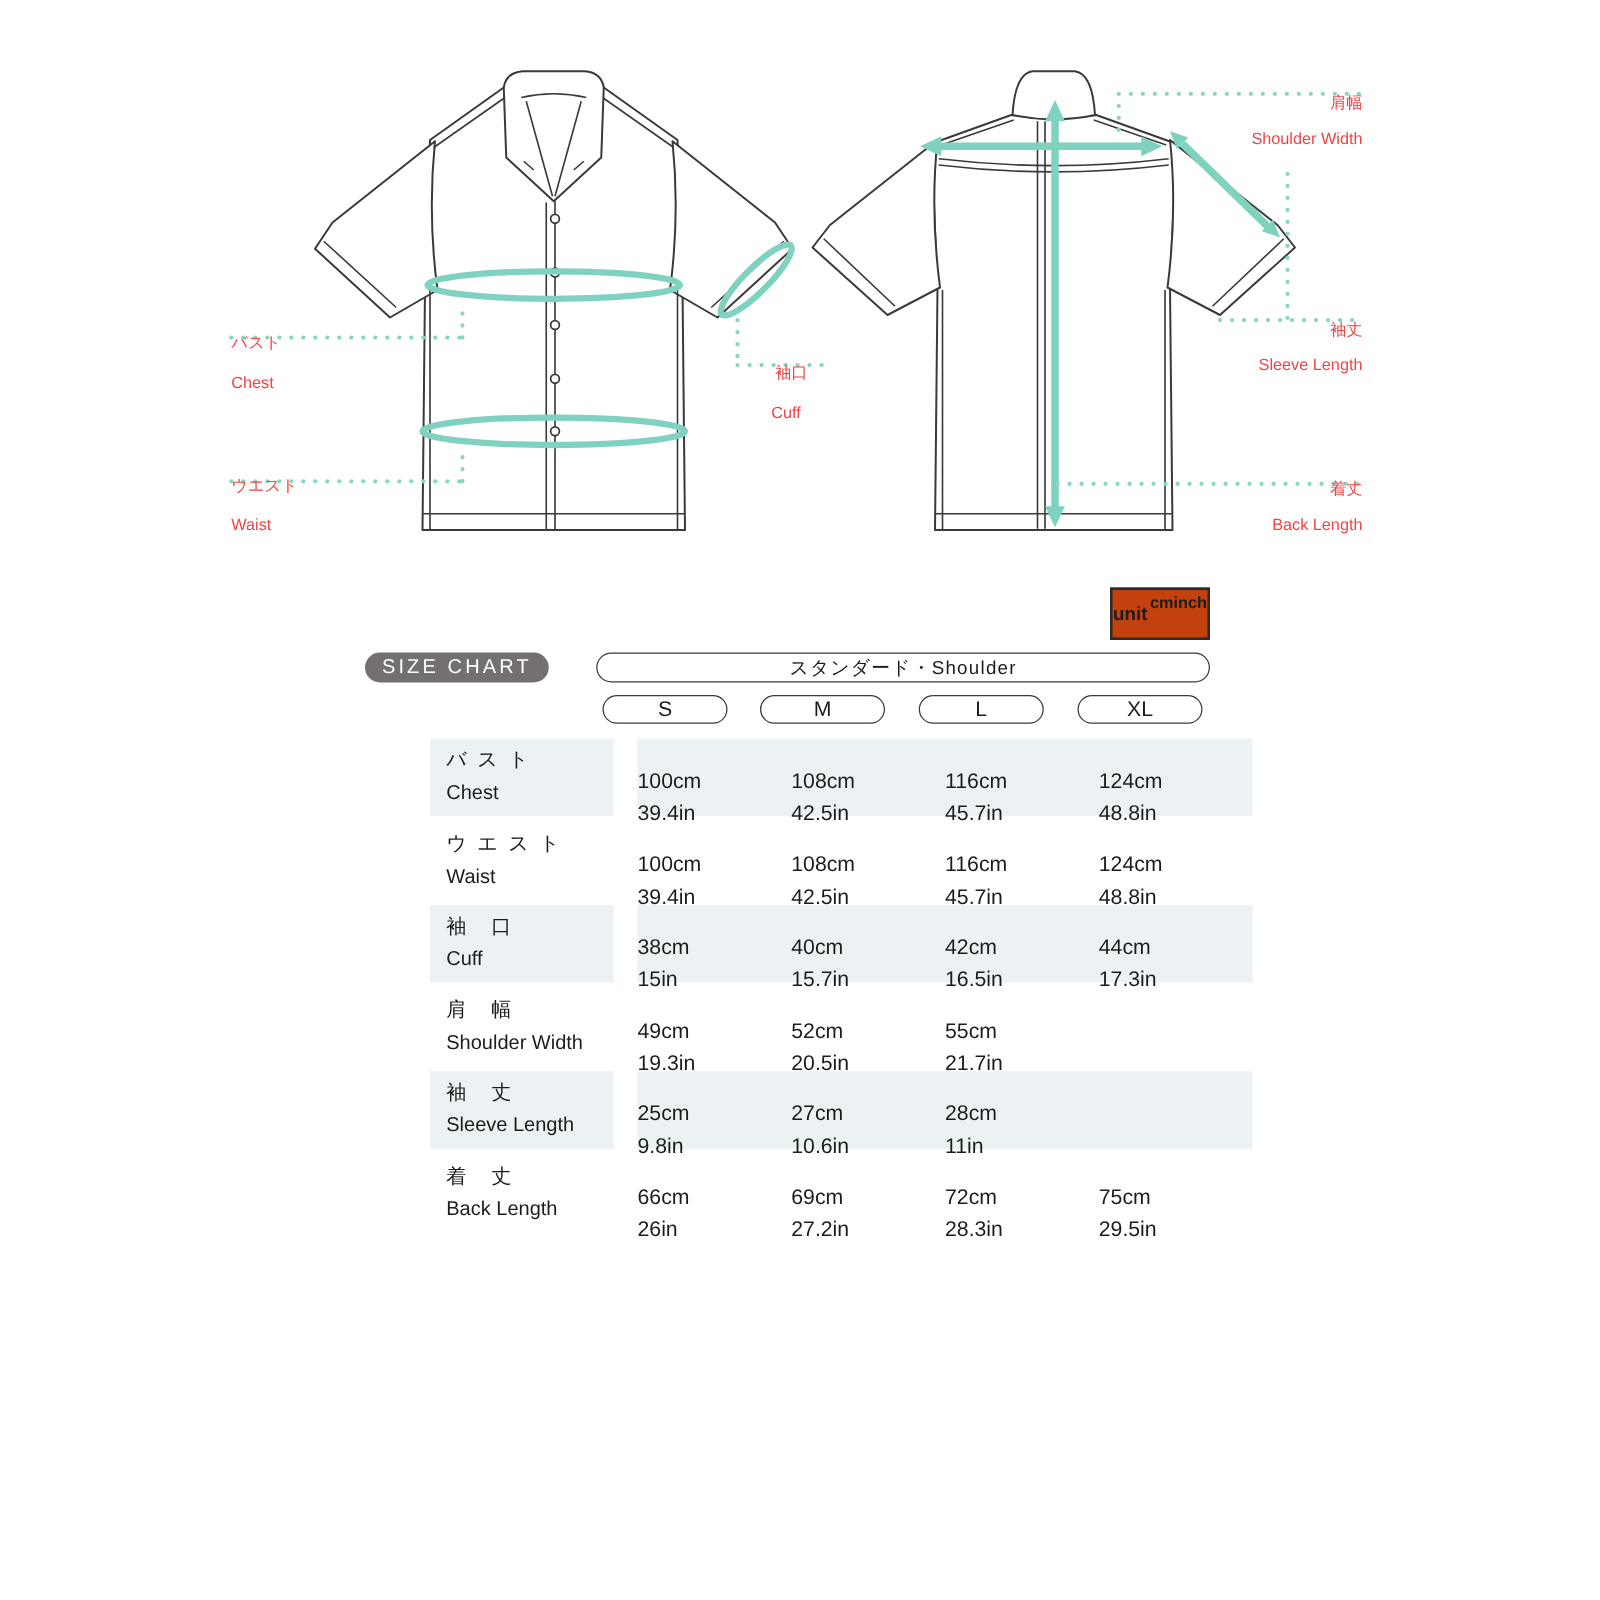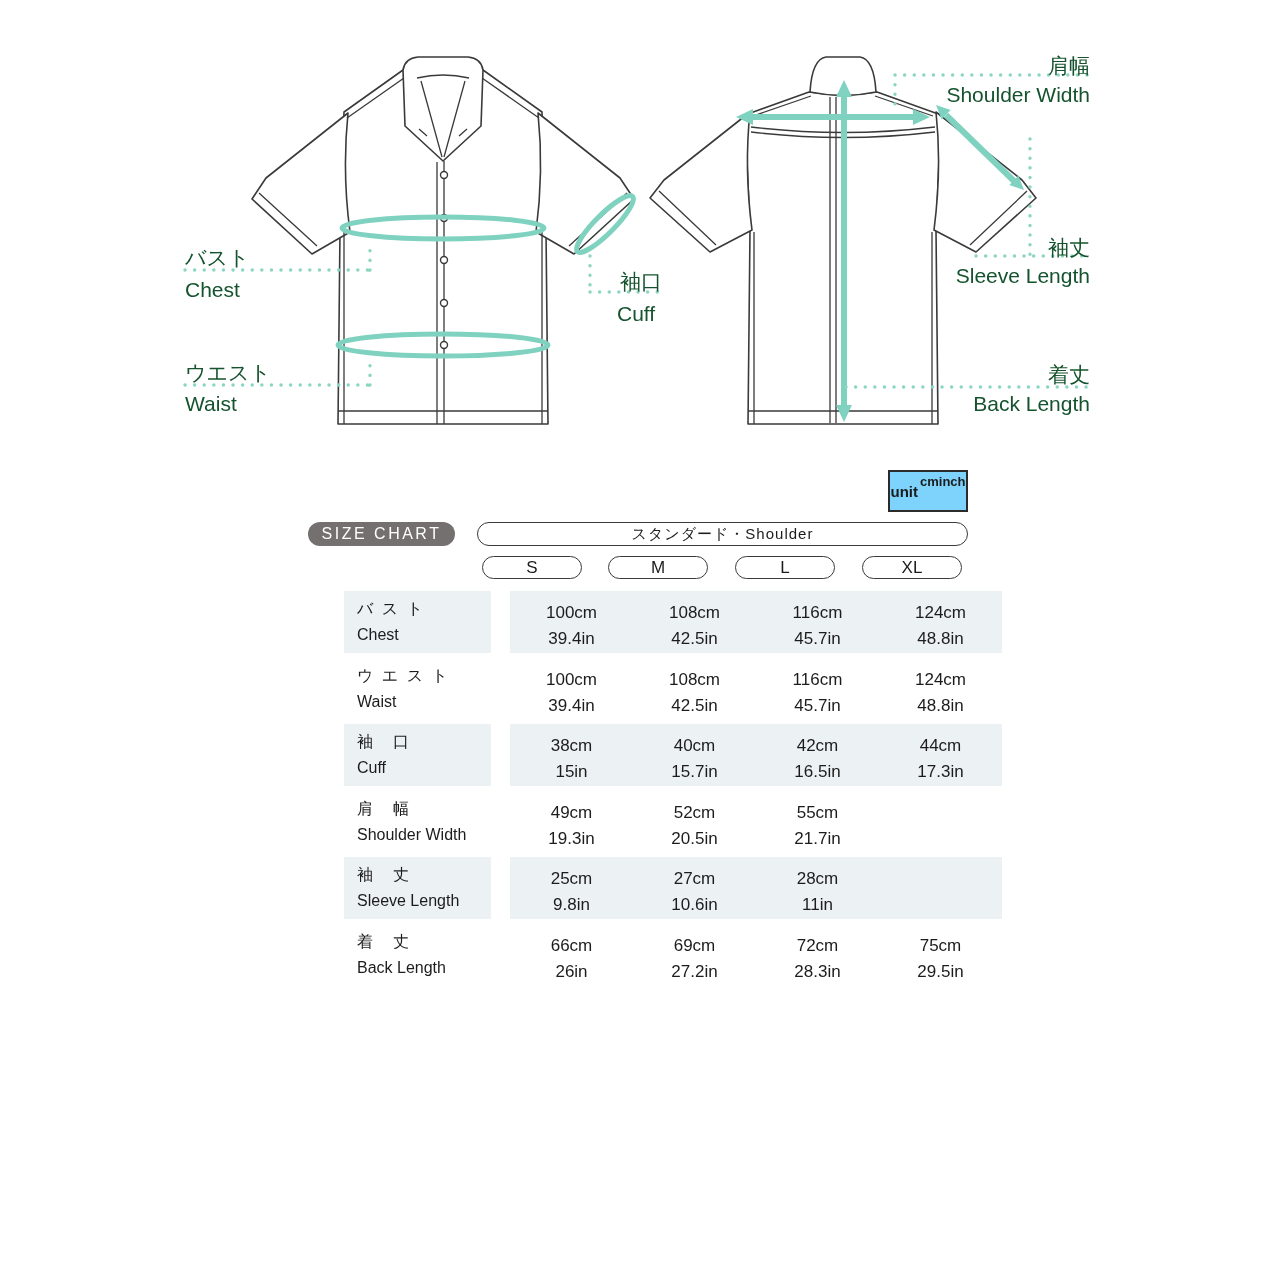--- a/index.html
+++ b/index.html
@@ -3,34 +3,34 @@
 <meta charset="utf-8">
 <style>
   html,body{margin:0;padding:0;background:#ffffff;}
   .canvas{
     position:relative;width:1280px;height:1280px;background:#ffffff;overflow:hidden;
     font-family:"Liberation Sans","DejaVu Sans",sans-serif;color:#1c1c1c;
   }
   .abs{position:absolute;}
   svg{display:block;}
   
-  .lbl{position:absolute;font-size:21px;line-height:1.15;color:#14532d;white-space:nowrap;}
+  .lbl{position:absolute;font-size:13px;line-height:1.15;color:#ef4444;white-space:nowrap;margin-top:21px;}
   .lbl.right{text-align:right;}
   
   .unit-box{
     position:absolute;left:888px;top:470px;width:80px;height:42px;
-    border:2px solid #2b2b2b;box-sizing:border-box;background:#7dd3fc;
+    border:2px solid #2b2b2b;box-sizing:border-box;background:#c2410c;
     display:flex;align-items:center;justify-content:center;gap:1px;padding:0 4px;
   }
   .unit-word{font-weight:700;font-size:15px;letter-spacing:0;}
   .unit-stack{display:flex;flex-direction:row;justify-content:space-between;height:32px;padding:1px 0;}
   .unit-stack span{font-weight:700;font-size:13px;line-height:14px;}
   
   .sc-title{
-    position:absolute;left:308px;top:522px;width:147px;height:24px;
+    position:absolute;left:292px;top:522px;width:147px;height:24px;
     background:#757070;border-radius:13px;color:#ffffff;
     display:flex;align-items:center;justify-content:center;
     font-size:16px;letter-spacing:2.5px;
   }
   .sc-group{
     position:absolute;left:477px;top:522px;width:491px;height:24px;box-sizing:border-box;
     border:1.5px solid #3a3a3a;border-radius:13px;background:#fff;
     display:flex;align-items:center;justify-content:center;font-size:15px;letter-spacing:1px;
   }
   .size-pill{
@@ -38,21 +38,21 @@
     border:1.5px solid #3a3a3a;border-radius:12px;background:#fff;
     display:flex;align-items:center;justify-content:center;font-size:17px;
   }
   
   .trow{position:absolute;left:310px;width:658px;height:62px;margin-left:34px;}
   .trow .rlabel{position:absolute;left:0;top:0;width:147px;height:62px;box-sizing:border-box;padding:8px 0 0 13px;}
   .trow .rvals{position:absolute;left:166px;top:0;width:492px;height:62px;display:flex;}
   .trow.shaded .rlabel,.trow.shaded .rvals{background:#ecf1f4;}
   .rlabel .jp{font-size:16px;letter-spacing:2px;line-height:20px;}
   .rlabel .en{font-size:16px;line-height:20px;margin-top:6px;}
-  .vcol{width:123px;text-align:center;padding-top:12px;box-sizing:border-box;}
+  .vcol{width:123px;padding-top:24px;box-sizing:border-box;}
   .vcol .cm{font-size:17px;line-height:20px;}
   .vcol .inch{font-size:17px;line-height:20px;margin-top:6px;}
 </style>
 </head>
 <body>
 
 <div class="canvas">
 
   <svg class="abs" style="left:0;top:0" width="1280" height="460" viewBox="0 0 1280 460">
 

